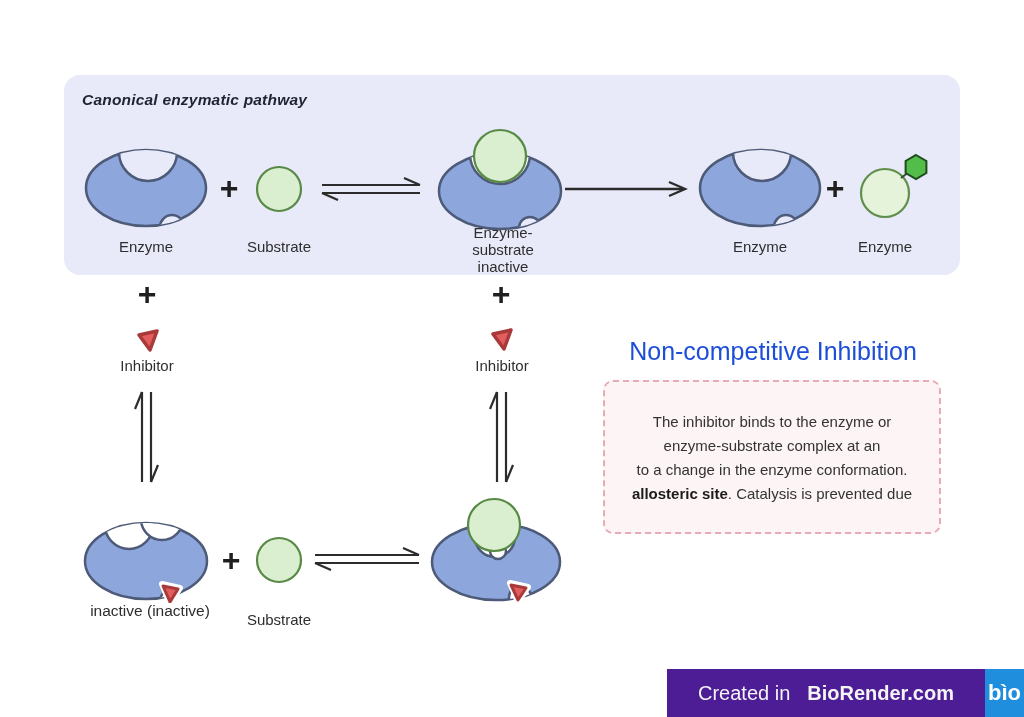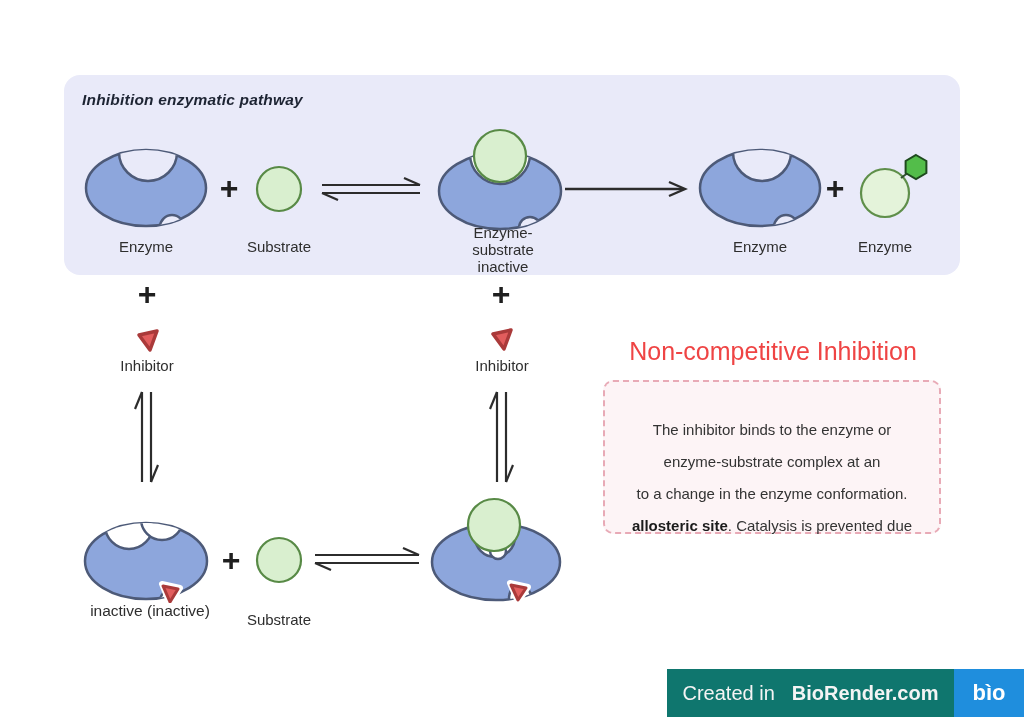--- a/index.html
+++ b/index.html
@@ -20,50 +20,50 @@
     position:absolute; font-size:15px; color:#2e2e2e; text-align:center;
     line-height:17px;
   }
   .label2 { line-height:18px; font-size:15.5px; }
   .plus {
     position:absolute; width:36px; height:40px; line-height:40px; text-align:center;
     font-size:32px; font-weight:700; color:#1f1f1f;
   }
   .nc-title {
     position:absolute; left:598px; top:336px; width:350px; text-align:center;
-    font-size:25px; color:#ef4444; line-height:30px;
+    font-size:25px; color:#1d4ed8; line-height:30px;
   }
   .info-box {
     position:absolute; left:603px; top:380px; width:338px; height:154px;
     background:#fdf4f6; border:2px dashed #e8aab6; border-radius:10px;
     box-sizing:border-box; padding-top:28px;
   }
-  .info-line { text-align:center; font-size:15px; color:#333333; line-height:24px;margin-top:8px; }
+  .info-line { text-align:center; font-size:15px; color:#333333; line-height:24px; }
   .info-line b { color:#1b1b1b; }
   .footer {
     position:absolute; left:667px; top:669px; width:357px; height:48px;
     display:flex; align-items:stretch;
   }
   .footer-text {
-    flex:1; background:#0f766e; color:#f4f4f4; font-size:20px;
+    flex:1; background:#4c1d95; color:#f4f4f4; font-size:20px;
     display:flex; align-items:center; justify-content:center; gap:12px;
   }
   .footer-text b { margin-left:5px; }
   .footer-logo {
-    width:70px; background:#1f8edd; color:#ffffff; font-size:22px; font-weight:700;
+    width:39px; background:#1f8edd; color:#ffffff; font-size:22px; font-weight:700;
     display:flex; align-items:center; justify-content:center;
   }
 </style>
 </head>
 <body>
 
 <div class="stage">
 
   <div class="panel"></div>
-  <div class="panel-title">Inhibition enzymatic pathway</div>
+  <div class="panel-title">Canonical enzymatic pathway</div>
 
   <svg class="abs" style="left:84px;top:147px" width="124" height="82" viewBox="0 0 124 82">
     <defs>
         <clipPath id="ec1">
           <ellipse cx="62" cy="41" rx="60" ry="38"></ellipse>
         </clipPath>
       </defs>
     <ellipse cx="62" cy="41" rx="60" ry="38" fill="#8da6dc" stroke="#4d5a78" stroke-width="2.5"></ellipse>
     <g clip-path="url(#ec1)">
       <circle cx="64" cy="5" r="29" fill="#e9eaf9" stroke="#4d5a78" stroke-width="2.5"></circle>

